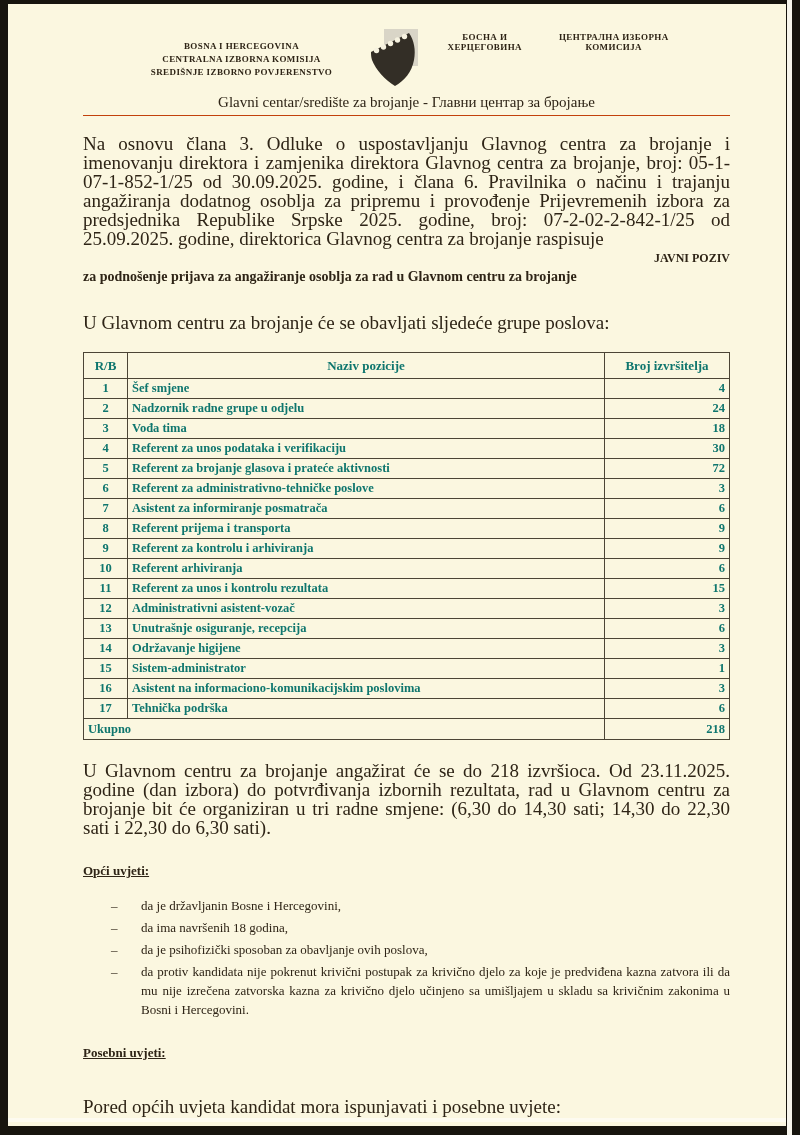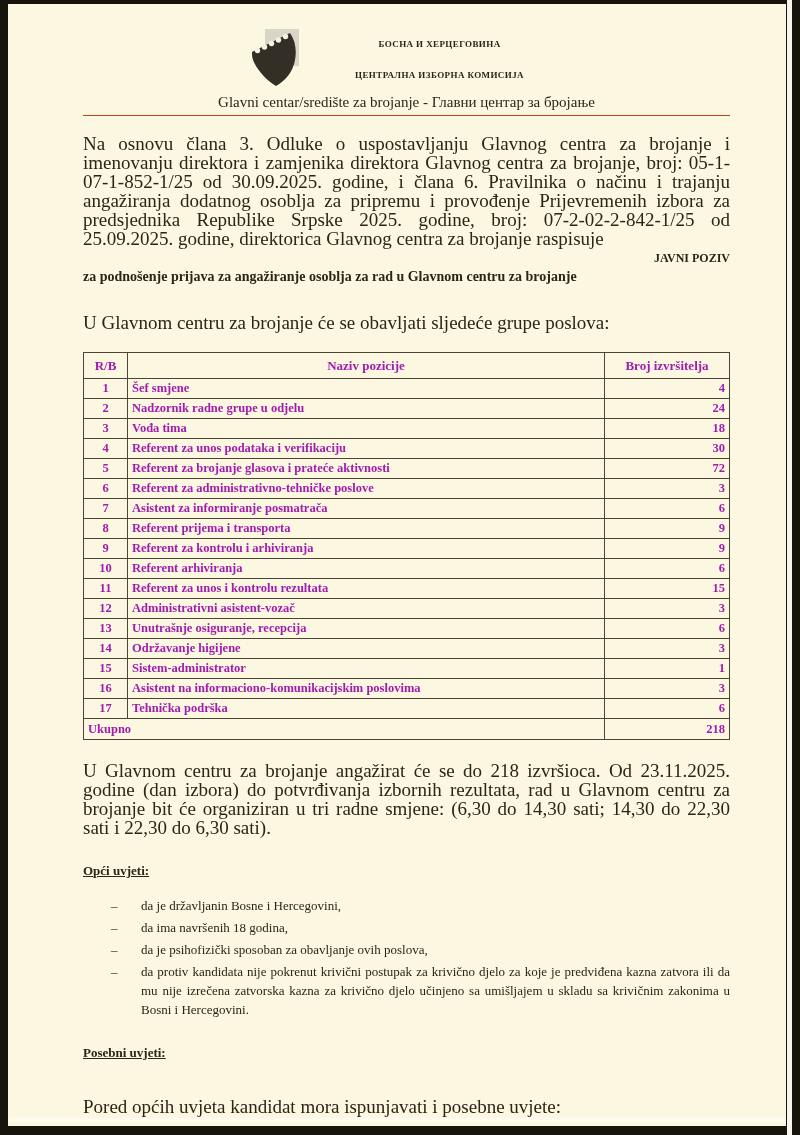--- a/index.html
+++ b/index.html
@@ -17,38 +17,38 @@
   .page::after {
     content:""; position:absolute; left:0; right:0; bottom:4px; height:4px;
     background:rgba(255,255,255,0.5);
   }
   .inner { padding:24px 56px 0 75px; }
 
   
   .header-row { display:flex; justify-content:center; align-items:stretch; gap:14px; }
   .h-block { font-weight:bold; font-size:9px; letter-spacing:0.4px; text-align:center; }
   .h-left { width:225px; line-height:13px; align-self:center; }
-  .h-right { width:250px; display:flex; flex-direction:column; justify-content:space-around; padding:4px 0;gap:8px; }
+  .h-right { width:250px; display:flex; flex-direction:row; justify-content:space-around; padding:4px 0;gap:8px; }
   .logo { width:52px; height:62px; flex:0 0 auto; }
   .h-subtitle {
     text-align:center; font-size:15px; margin-top:4px; padding-bottom:4px;
     border-bottom:1px solid #c2410c;
   }
 
   
   p.body-par { font-size:19px; line-height:19px; text-align:justify; margin:0; }
   .intro { margin-top:18px !important; }
   .doc-title { text-align:right; font-weight:bold; font-size:12px; margin-top:3px; }
   .doc-title2 { text-align:left; font-weight:bold; font-size:14px; margin-top:3px; }
   .table-intro { margin-top:28px !important; text-align:left !important; }
 
   
   table.positions {
     width:100%; border-collapse:collapse; margin-top:20px;
-    font-size:12.5px; font-weight:bold; color:#a21caf;
+    font-size:12.5px; font-weight:bold; color:#0f766e;
   }
   table.positions th, table.positions td { border:1px solid #4c4536; padding:0 4px; }
   table.positions th { height:25px; text-align:center; font-size:13px; }
   table.positions td { height:19px; }
   .col-rb { width:44px; }
   .col-num { width:125px; }
   td.rb { text-align:center; }
   td.naziv { padding-left:8px; }
   td.num { text-align:right; padding-right:8px; }
   tr.total td { height:20px; }
@@ -68,20 +68,26 @@
 </head>
 <body>
 
 <div class="scan">
   <div class="white-strip"></div>
   <div class="page">
     <div class="inner">
 
       <div class="header">
         <div class="header-row">
+          <div class="h-block h-left">
+
+          <div>BOSNA I HERCEGOVINA</div>
+              <div>CENTRALNA IZBORNA KOMISIJA</div>
+              <div>SREDIŠNJE IZBORNO POVJERENSTVO</div>
+            </div>
           <div class="logo">
             <svg viewBox="0 0 52 62" width="52" height="62">
               <rect x="16" y="1" width="34" height="37" fill="#d9d5c7"></rect>
               <path d="M3,24 L41,5 C46,12 48,22 46,32 C44,44 36,53 27,58 C17,52 8,42 4,32 C3,29 3,26 3,24 Z" fill="#332e26"></path>
               <circle cx="8.5" cy="22.5" r="2.7" fill="#f6f2e0"></circle>
               <circle cx="15.5" cy="19" r="2.7" fill="#f6f2e0"></circle>
               <circle cx="22.5" cy="15.5" r="2.7" fill="#f6f2e0"></circle>
               <circle cx="29.5" cy="12" r="2.7" fill="#f6f2e0"></circle>
               <circle cx="36.5" cy="8.5" r="2.7" fill="#f6f2e0"></circle>
             </svg>

